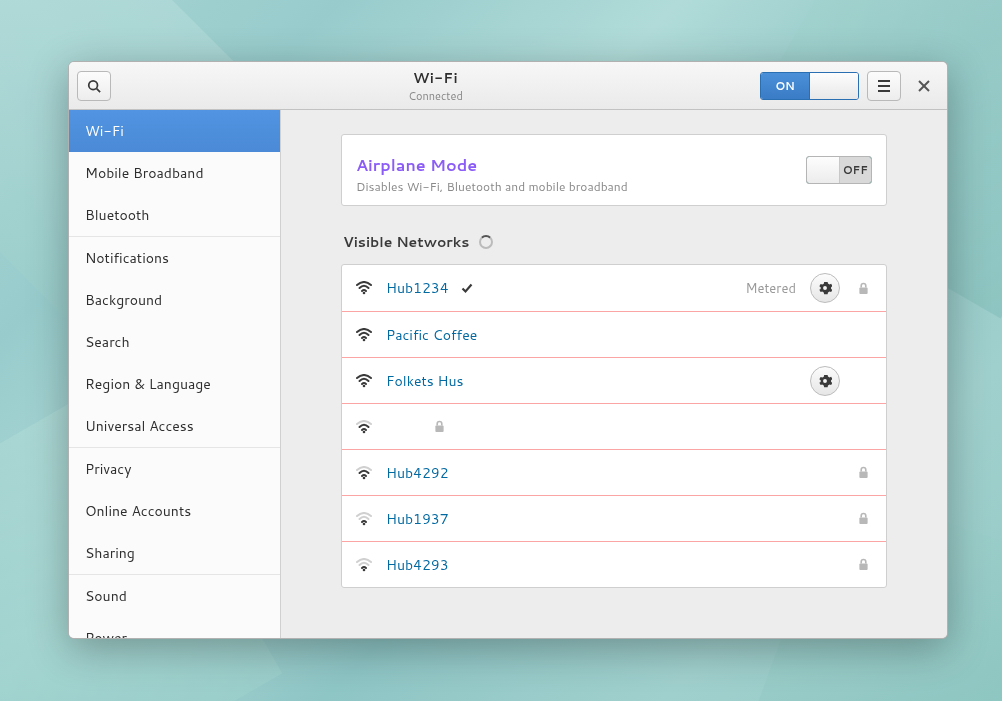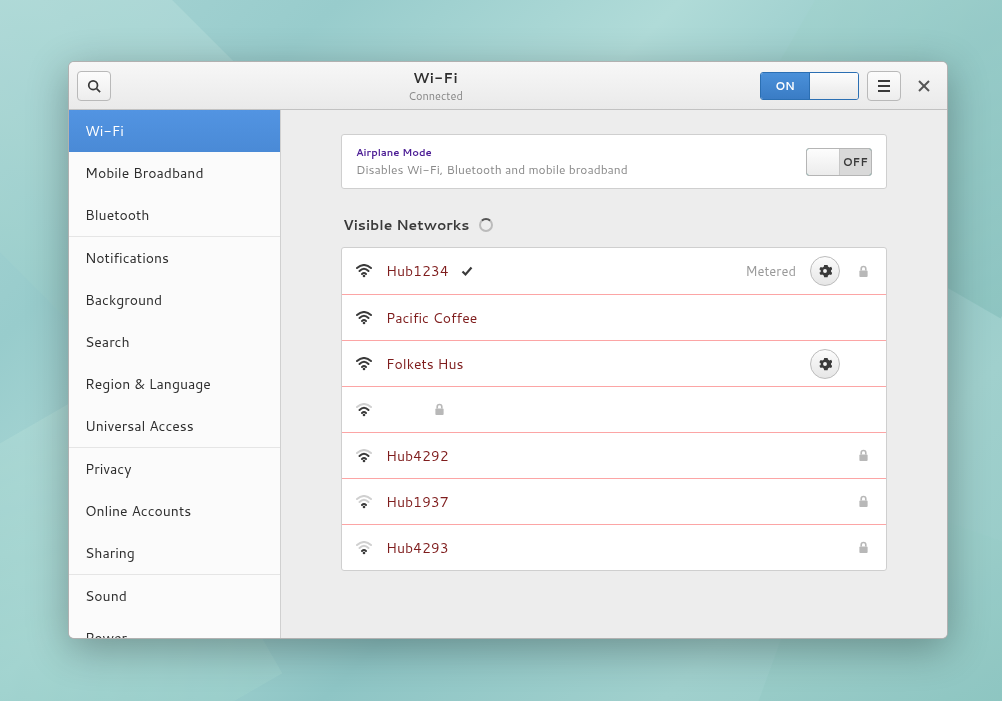--- a/index.html
+++ b/index.html
@@ -123,38 +123,38 @@
   border:1px solid #cfcfcf;
   border-radius:3px;
 }
 
 .airplane-row {
   display:flex; align-items:center;
   padding:10px 14px;
   gap:16px;
 }
 .airplane-text { flex:1; }
-.airplane-title { font-size:10px; font-weight:700; color:#4c1d95; }
+.airplane-title { font-size:16px; font-weight:700; color:#8b5cf6;margin-top:8px; }
 .airplane-sub { font-size:12px; color:#8a8a8a; margin-top:2px; }
 
 .section-title {
   margin:26px 0 12px 2px;
   font-size:14px; font-weight:700; color:#3a3a3a;
   display:flex; align-items:center; gap:10px;
 }
 
 .network-list .net-row {
   display:flex; align-items:center;
   padding: 0 14px;
   height:46px;
   gap:14px;
   border-top:1px solid #fca5a5;
 }
 .network-list .net-row:first-child { border-top:none; }
-.net-name { flex:1; font-size:14px; color:#7f1d1d; display:flex; align-items:center; gap:12px; }
+.net-name { flex:1; font-size:14px; color:#0369a1; display:flex; align-items:center; gap:12px; }
 .net-meta { font-size:13px; color:#9a9a9a; }
 .gear-btn {
   width:30px;height:30px;border-radius:15px;
   border:1px solid #bcbcbc;
   background:linear-gradient(to bottom,#fcfcfc,#e6e6e6);
   display:flex;align-items:center;justify-content:center;
   color:#3a3a3a; cursor:pointer;
 }
 .lock-slot { width:18px; display:flex;justify-content:center; color:#b8b8b8; }
 .gear-slot { width:30px; display:flex;justify-content:center; }

